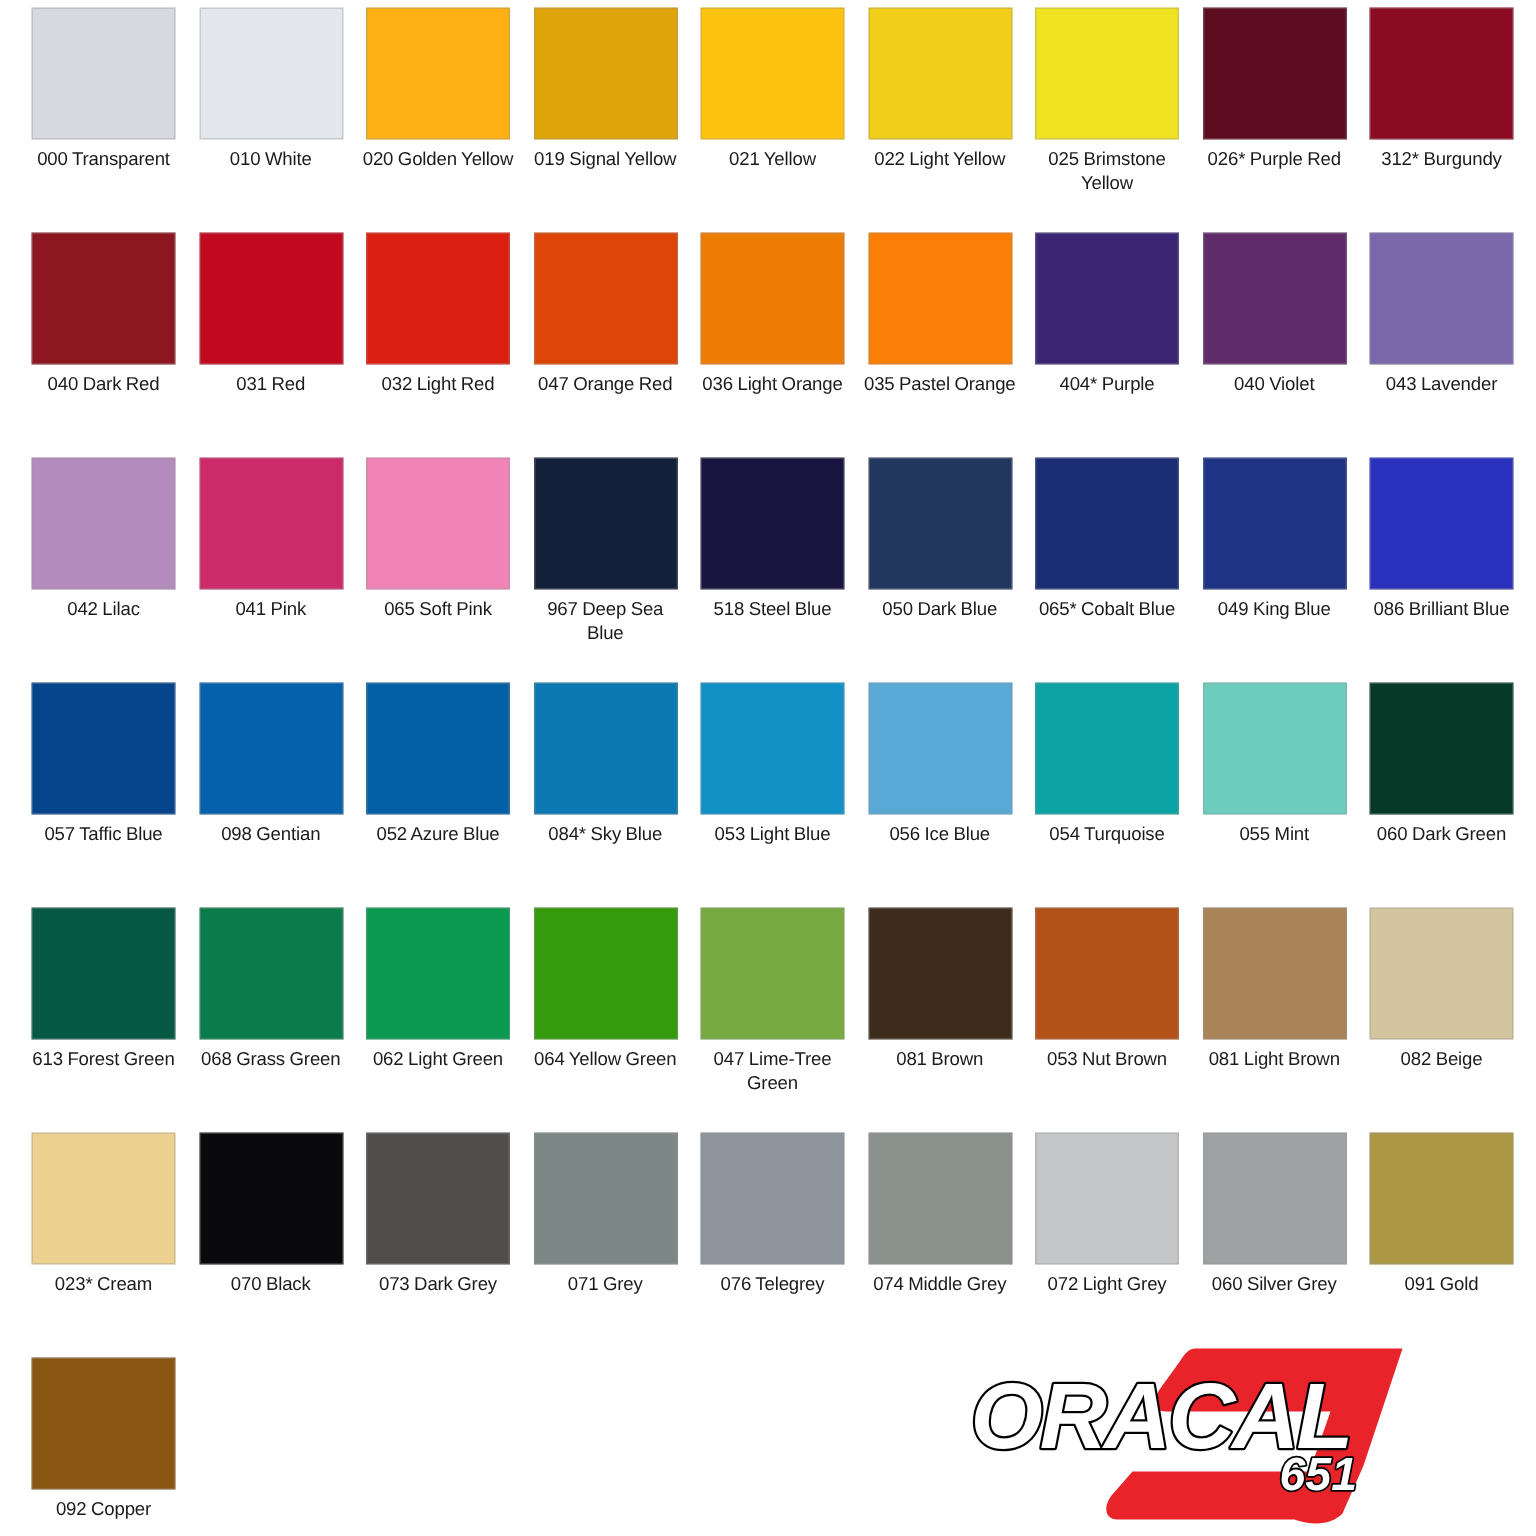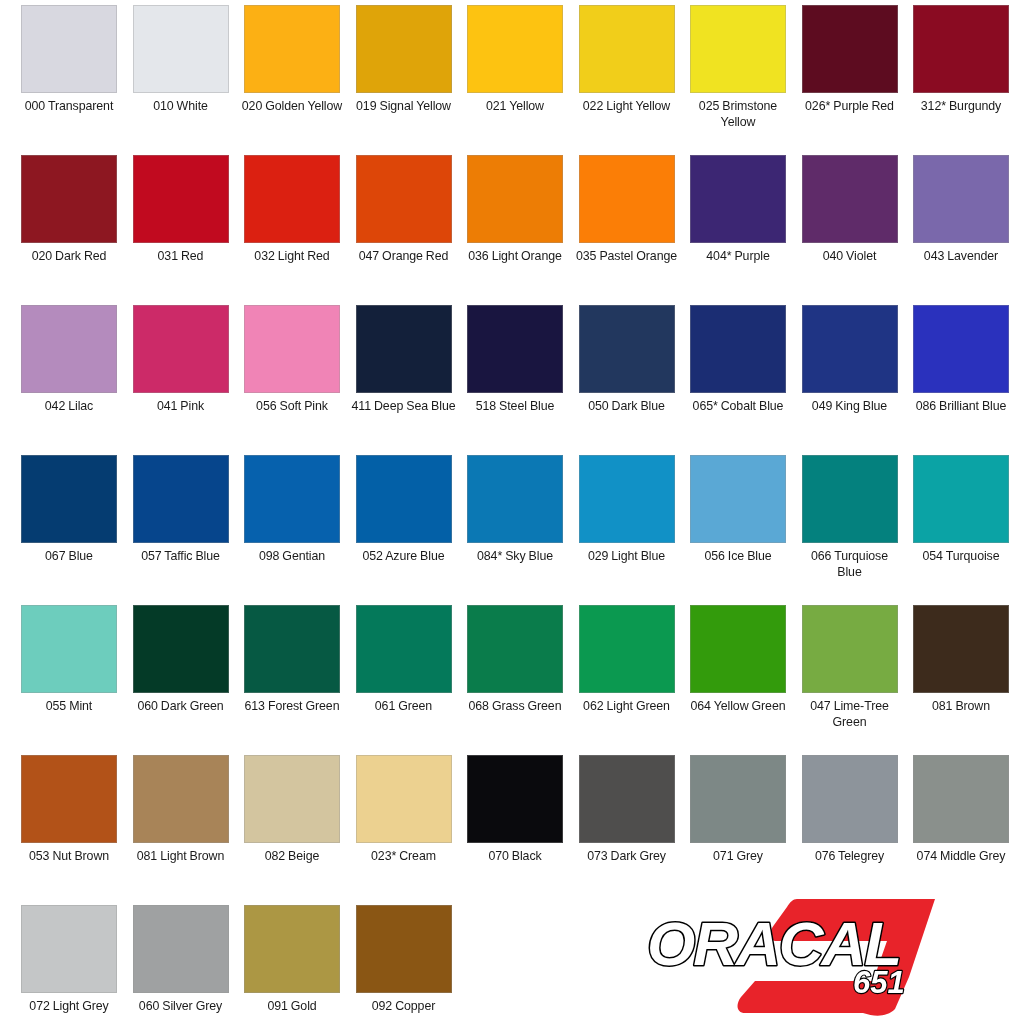--- a/index.html
+++ b/index.html
@@ -115,21 +115,21 @@
       <div class="swatch-cell">
         <div class="swatch-chip" style="background-color: rgb(93, 12, 32);"></div>
         <div class="swatch-label">026* Purple Red</div>
       </div>
       <div class="swatch-cell">
         <div class="swatch-chip" style="background-color: rgb(138, 11, 34);"></div>
         <div class="swatch-label">312* Burgundy</div>
       </div>
       <div class="swatch-cell">
         <div class="swatch-chip" style="background-color: rgb(141, 23, 33);"></div>
-        <div class="swatch-label">020 Dark Red</div>
+        <div class="swatch-label">040 Dark Red</div>
       </div>
       <div class="swatch-cell">
         <div class="swatch-chip" style="background-color: rgb(193, 10, 31);"></div>
         <div class="swatch-label">031 Red</div>
       </div>
       <div class="swatch-cell">
         <div class="swatch-chip" style="background-color: rgb(219, 32, 17);"></div>
         <div class="swatch-label">032 Light Red</div>
       </div>
       <div class="swatch-cell">
@@ -159,25 +159,25 @@
       <div class="swatch-cell">
         <div class="swatch-chip" style="background-color: rgb(180, 139, 189);"></div>
         <div class="swatch-label">042 Lilac</div>
       </div>
       <div class="swatch-cell">
         <div class="swatch-chip" style="background-color: rgb(204, 42, 104);"></div>
         <div class="swatch-label">041 Pink</div>
       </div>
       <div class="swatch-cell">
         <div class="swatch-chip" style="background-color: rgb(240, 132, 182);"></div>
-        <div class="swatch-label">056 Soft Pink</div>
+        <div class="swatch-label">065 Soft Pink</div>
       </div>
       <div class="swatch-cell">
         <div class="swatch-chip" style="background-color: rgb(19, 32, 58);"></div>
-        <div class="swatch-label">411 Deep Sea Blue</div>
+        <div class="swatch-label">967 Deep Sea Blue</div>
       </div>
       <div class="swatch-cell">
         <div class="swatch-chip" style="background-color: rgb(25, 21, 64);"></div>
         <div class="swatch-label">518 Steel Blue</div>
       </div>
       <div class="swatch-cell">
         <div class="swatch-chip" style="background-color: rgb(34, 55, 94);"></div>
         <div class="swatch-label">050 Dark Blue</div>
       </div>
       <div class="swatch-cell">
@@ -186,70 +186,58 @@
       </div>
       <div class="swatch-cell">
         <div class="swatch-chip" style="background-color: rgb(31, 52, 132);"></div>
         <div class="swatch-label">049 King Blue</div>
       </div>
       <div class="swatch-cell">
         <div class="swatch-chip" style="background-color: rgb(42, 49, 189);"></div>
         <div class="swatch-label">086 Brilliant Blue</div>
       </div>
       <div class="swatch-cell">
-        <div class="swatch-chip" style="background-color: rgb(5, 60, 113);"></div>
-        <div class="swatch-label">067 Blue</div>
-      </div>
-      <div class="swatch-cell">
         <div class="swatch-chip" style="background-color: rgb(6, 69, 140);"></div>
         <div class="swatch-label">057 Taffic Blue</div>
       </div>
       <div class="swatch-cell">
         <div class="swatch-chip" style="background-color: rgb(6, 97, 173);"></div>
         <div class="swatch-label">098 Gentian</div>
       </div>
       <div class="swatch-cell">
         <div class="swatch-chip" style="background-color: rgb(3, 96, 167);"></div>
         <div class="swatch-label">052 Azure Blue</div>
       </div>
       <div class="swatch-cell">
         <div class="swatch-chip" style="background-color: rgb(11, 120, 180);"></div>
         <div class="swatch-label">084* Sky Blue</div>
       </div>
       <div class="swatch-cell">
         <div class="swatch-chip" style="background-color: rgb(17, 145, 198);"></div>
-        <div class="swatch-label">029 Light Blue</div>
+        <div class="swatch-label">053 Light Blue</div>
       </div>
       <div class="swatch-cell">
         <div class="swatch-chip" style="background-color: rgb(90, 168, 213);"></div>
         <div class="swatch-label">056 Ice Blue</div>
       </div>
       <div class="swatch-cell">
-        <div class="swatch-chip" style="background-color: rgb(4, 129, 126);"></div>
-        <div class="swatch-label">066 Turquiose Blue</div>
-      </div>
-      <div class="swatch-cell">
         <div class="swatch-chip" style="background-color: rgb(11, 163, 165);"></div>
         <div class="swatch-label">054 Turquoise</div>
       </div>
       <div class="swatch-cell">
         <div class="swatch-chip" style="background-color: rgb(109, 205, 189);"></div>
         <div class="swatch-label">055 Mint</div>
       </div>
       <div class="swatch-cell">
         <div class="swatch-chip" style="background-color: rgb(4, 58, 39);"></div>
         <div class="swatch-label">060 Dark Green</div>
       </div>
       <div class="swatch-cell">
         <div class="swatch-chip" style="background-color: rgb(6, 89, 67);"></div>
         <div class="swatch-label">613 Forest Green</div>
-      </div>
-      <div class="swatch-cell">
-        <div class="swatch-chip" style="background-color: rgb(4, 121, 90);"></div>
-        <div class="swatch-label">061 Green</div>
       </div>
       <div class="swatch-cell">
         <div class="swatch-chip" style="background-color: rgb(10, 124, 75);"></div>
         <div class="swatch-label">068 Grass Green</div>
       </div>
       <div class="swatch-cell">
         <div class="swatch-chip" style="background-color: rgb(11, 153, 80);"></div>
         <div class="swatch-label">062 Light Green</div>
       </div>
       <div class="swatch-cell">

